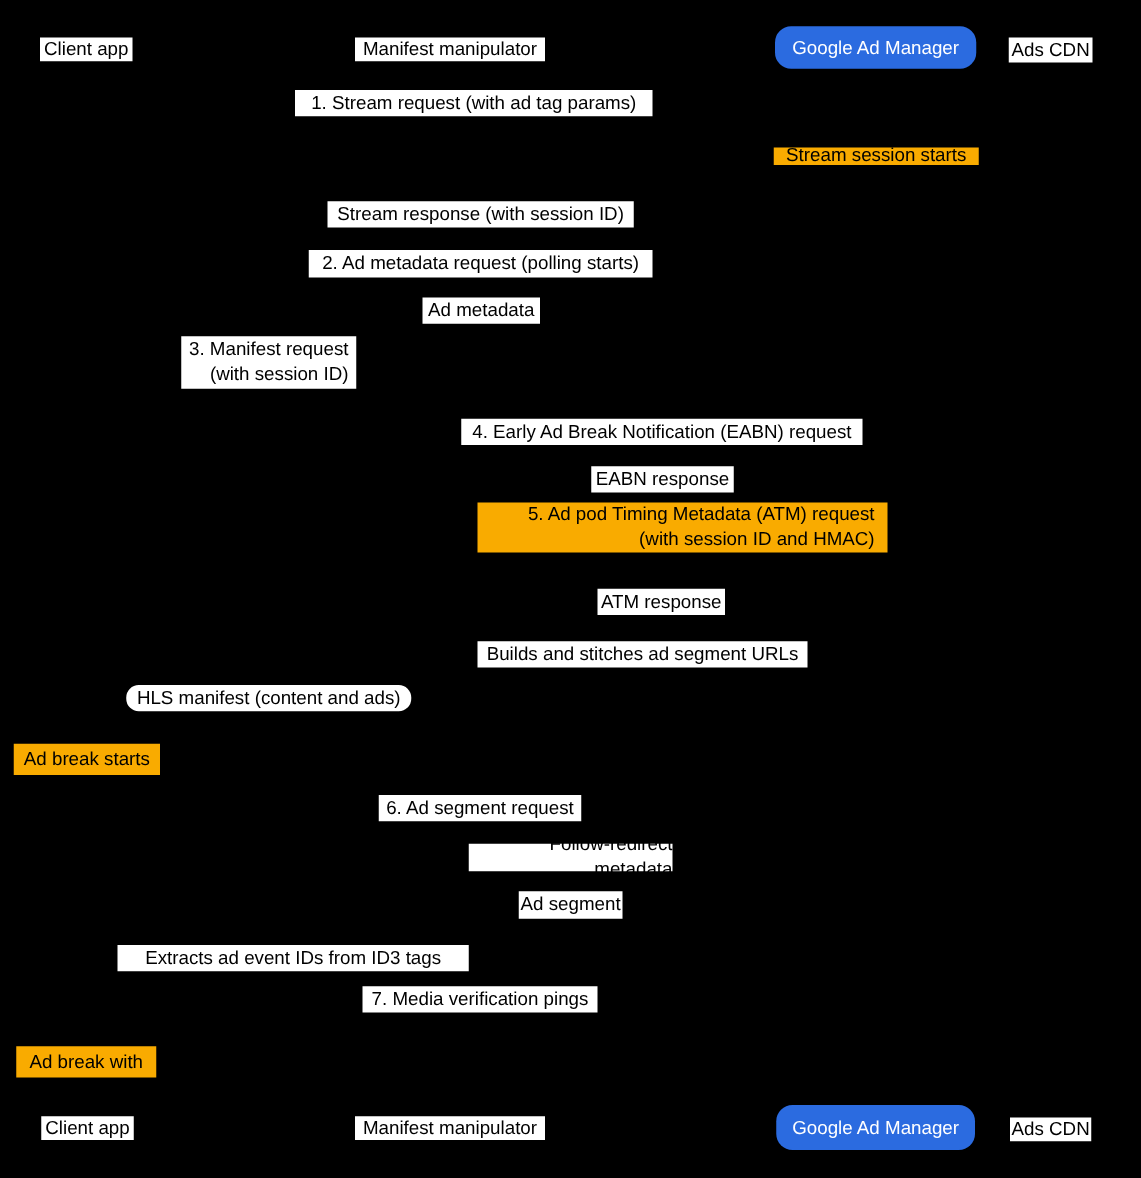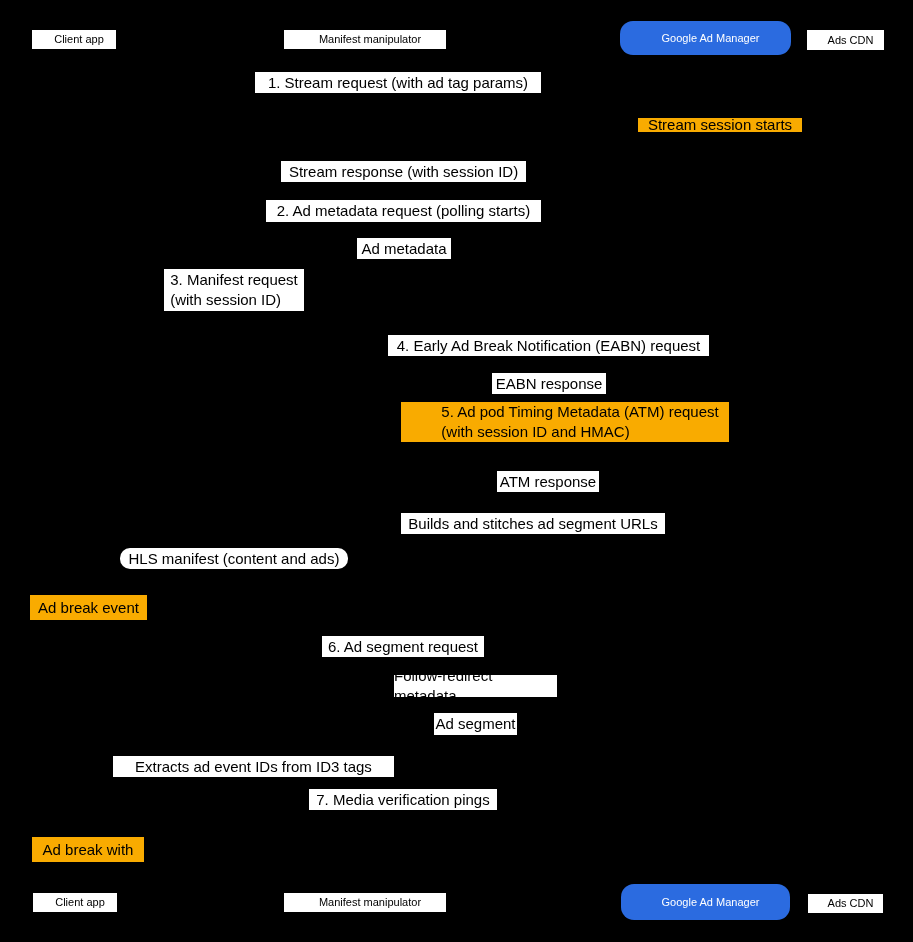--- a/index.html
+++ b/index.html
@@ -8,27 +8,27 @@
     width:913px;height:942px;
     background:#000000;
     font-family:"Liberation Sans", sans-serif;
     overflow:hidden;
   }
   .lbl{
     position:absolute;
     display:flex;align-items:center;justify-content:center;
     background:#ffffff;color:#000000;
     font-size:15px;line-height:20px;
-    text-align:left;white-space:pre-line;margin-left:19px;
+    text-align:right;white-space:pre-line;
   }
   .actor{
     position:absolute;
     display:flex;align-items:center;justify-content:center;
     background:#ffffff;color:#000000;
-    font-size:11px;line-height:19px;text-align:center;white-space:nowrap;padding-left:10px;
+    font-size:15px;line-height:19px;text-align:center;white-space:nowrap;
   }
   .actor-blue{
     background:#2B6BE0;color:#ffffff;border-radius:13px;
   }
   .note{
     background:#F9AB00;color:#000000;
   }
 </style>
 </head>
 <body>
@@ -59,21 +59,21 @@
 
   <div class="lbl note" style="left:382px;top:402px;width:298px;height:40px;padding-left:30px;">5. Ad pod Timing Metadata (ATM) request
 (with session ID and HMAC)</div>
 
   <div class="lbl" style="left:478px;top:471px;width:102px;height:21px;">ATM response</div>
 
   <div class="lbl" style="left:382px;top:513px;width:264px;height:21px;">Builds and stitches ad segment URLs</div>
 
   <div class="lbl" style="left:101px;top:548px;width:228px;height:21px;border-radius:10px;">HLS manifest (content and ads)</div>
 
-  <div class="lbl note" style="left:11px;top:595px;width:117px;height:25px;">Ad break event</div>
+  <div class="lbl note" style="left:11px;top:595px;width:117px;height:25px;">Ad break starts</div>
 
   <div class="lbl" style="left:303px;top:636px;width:162px;height:21px;">6. Ad segment request</div>
 
   <div class="lbl" style="left:375px;top:675px;width:163px;height:22px;">Follow-redirect metadata</div>
 
   <div class="lbl" style="left:415px;top:713px;width:83px;height:22px;">Ad segment</div>
 
   <div class="lbl" style="left:94px;top:756px;width:281px;height:21px;">Extracts ad event IDs from ID3 tags</div>
 
   <div class="lbl" style="left:290px;top:789px;width:188px;height:21px;">7. Media verification pings</div>

